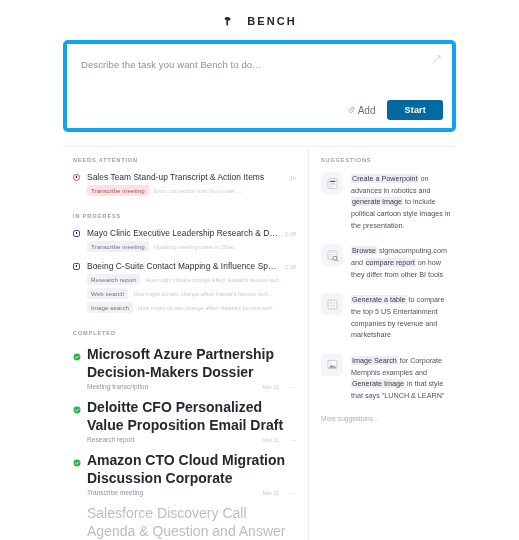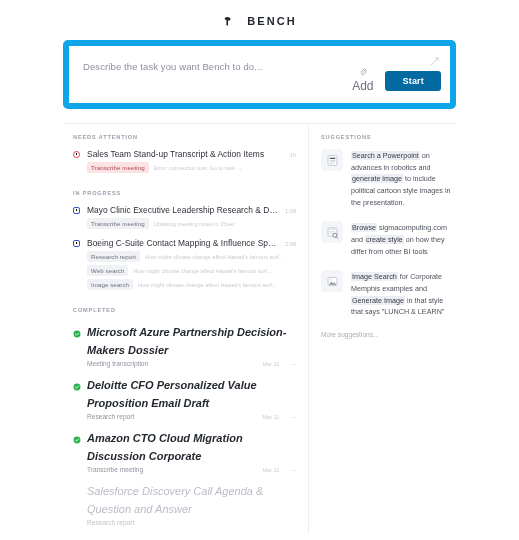--- a/index.html
+++ b/index.html
@@ -19,42 +19,42 @@
   .logo-wrap { display: flex; align-items: center; gap: 14px; }
   .logo-mark { width: 11px; height: 11px; display: block; }
   .logo-text {
     font-size: 11px; font-weight: bold; letter-spacing: 2.1px;
     color: #23272e;
   }
 
   
   .composer {
     margin: 6px 63px 0 63px;
-    height: 69px;
-    border: 6px solid #0ea5e9;
+    height: 92px;
+    border: 4px solid #0ea5e9;
     border-radius: 5px;
     background: #fff;
     position: relative;
   }
   .composer-placeholder {
     position: absolute; left: 14px; top: 15px;
     font-size: 9.5px; color: #8c919c; letter-spacing: .1px;
   }
   .expand-icon {
     position: absolute; right: 11px; top: 11px;
     width: 9px; height: 9px; opacity: .42;
   }
   .composer-actions {
     position: absolute; right: 9px; bottom: 8px;
     display: flex; align-items: center; gap: 10px;
   }
   .add-btn {
     display: flex; align-items: center; gap: 3px;
-    font-size: 12px; color: #6b7180; background: none; border: none;
-    cursor: pointer; padding: 2px; flex-direction: column;
+    font-size: 10px; color: #6b7180; background: none; border: none;
+    cursor: pointer; padding: 2px;
   }
   .clip-icon { width: 8px; height: 8px; opacity: .75; }
   .start-btn {
     background: #0369a1; color: #fff; border: none; border-radius: 3px;
     font-size: 9px; font-weight: bold; padding: 5px 17px; cursor: pointer;
     letter-spacing: .2px;
   }
 
   
   .body {
@@ -104,21 +104,21 @@
     content: ""; display: block; width: 1.5px; height: 1.5px;
     background: currentColor; margin: 1px auto;
   }
   .dot-blue { border: 1.6px solid #3b57b5; background: #fff; border-radius: 2px; }
   .check { width: 8px; height: 8px; }
   .dot-pale { width: 6px; height: 6px; border-radius: 50%; background: #e2e5ea; margin: 1px; }
 
   
   .c-task { display: flex; gap: 6px; margin-bottom: 8px; align-items: flex-start; }
   .c-main { flex: 1; min-width: 0; }
-  .c-title { font-size: 11px; font-weight: bold; color: #242930; font-style: italic; }
+  .c-title { font-size: 14px; font-weight: bold; color: #242930; }
   .c-title.muted { font-weight: normal; color: #b9bdc6; }
   .c-sub-row { display: flex; align-items: baseline; gap: 6px; margin-top: 2px; }
   .c-sub { font-size: 6.6px; color: #8f949f; flex: 1; }
   .c-sub.muted { color: #bfc3cb; }
   .c-date { font-size: 5.6px; color: #c9cdd5; white-space: nowrap; }
   .c-menu { font-size: 5.6px; color: #d3d6dd; margin-left: 5px; }
 
   
   .sug { display: flex; gap: 8px; margin-bottom: 13px; }
   .sug-ico {
@@ -285,34 +285,43 @@
           <div class="sug">
             <div class="sug-ico">
               <svg viewBox="0 0 16 16" width="13" height="13">
                 <rect x="2.5" y="2" width="11" height="12" rx="1.4" fill="#fff" stroke="#b9bec9" stroke-width="1"></rect>
                 <rect x="4.5" y="4.6" width="7" height="1.5" fill="#4a5160"></rect>
                 <rect x="4.5" y="7.4" width="7" height=".9" fill="#c3c8d2"></rect>
                 <rect x="4.5" y="9.2" width="7" height=".9" fill="#c3c8d2"></rect>
                 <rect x="4.5" y="11" width="4.5" height=".9" fill="#c3c8d2"></rect>
               </svg>
             </div>
-            <div class="sug-text"><span class="hl">Search a Powerpoint</span><span> on advances in robotics and </span><span class="hl">generate image</span><span> to include political cartoon style images in the presentation.</span></div>
+            <div class="sug-text"><span class="hl">Create a Powerpoint</span><span> on advances in robotics and </span><span class="hl">generate image</span><span> to include political cartoon style images in the presentation.</span></div>
           </div>
           <div class="sug">
             <div class="sug-ico">
               <svg viewBox="0 0 16 16" width="13" height="13">
                 <rect x="2.5" y="2.5" width="11" height="10" rx="1.3" fill="#fff" stroke="#b9bec9" stroke-width="1"></rect>
                 <rect x="2.5" y="2.5" width="11" height="2.4" fill="#dfe3ea"></rect>
                 <rect x="4.4" y="6.6" width="6.6" height=".9" fill="#c9ced8"></rect>
                 <rect x="4.4" y="8.4" width="5" height=".9" fill="#c9ced8"></rect>
                 <circle cx="11" cy="11.4" r="2.5" fill="#fff" stroke="#6b7180" stroke-width="1"></circle>
                 <path d="M12.9 13.3 L14.5 14.9" stroke="#6b7180" stroke-width="1.1" stroke-linecap="round"></path>
               </svg>
             </div>
-            <div class="sug-text"><span class="hl">Browse</span><span> sigmacomputing.com and </span><span class="hl">create style</span><span> on how they differ from other BI tools</span></div>
+            <div class="sug-text"><span class="hl">Browse</span><span> sigmacomputing.com and </span><span class="hl">compare report</span><span> on how they differ from other BI tools</span></div>
+          </div>
+          <div class="sug">
+            <div class="sug-ico">
+              <svg viewBox="0 0 16 16" width="13" height="13">
+                <rect x="2.5" y="2.5" width="11" height="11" rx="1.3" fill="#fff" stroke="#b9bec9" stroke-width="1"></rect>
+                <path d="M2.5 6 H13.5 M2.5 9.6 H13.5 M6.5 2.5 V13.5 M10 2.5 V13.5" stroke="#cdd2db" stroke-width=".8"></path>
+              </svg>
+            </div>
+            <div class="sug-text"><span class="hl">Generate a table</span><span> to compare the top 5 US Entertainment companies by revenue and marketshare</span></div>
           </div>
           <div class="sug">
             <div class="sug-ico">
               <svg viewBox="0 0 16 16" width="13" height="13">
                 <rect x="2.5" y="3" width="11" height="10" rx="1.3" fill="#fff" stroke="#b9bec9" stroke-width="1"></rect>
                 <circle cx="5.6" cy="6.1" r="1" fill="#c3c8d2"></circle>
                 <path d="M3.4 12 L6.6 8.2 L8.8 10.6 L10.4 8.8 L12.6 12 Z" fill="#8d94a3"></path>
               </svg>
             </div>
             <div class="sug-text"><span class="hl">Image Search</span><span> for Corporate Memphis examples and </span><span class="hl">Generate Image</span><span> in that style that says "LUNCH &amp; LEARN"</span></div>

